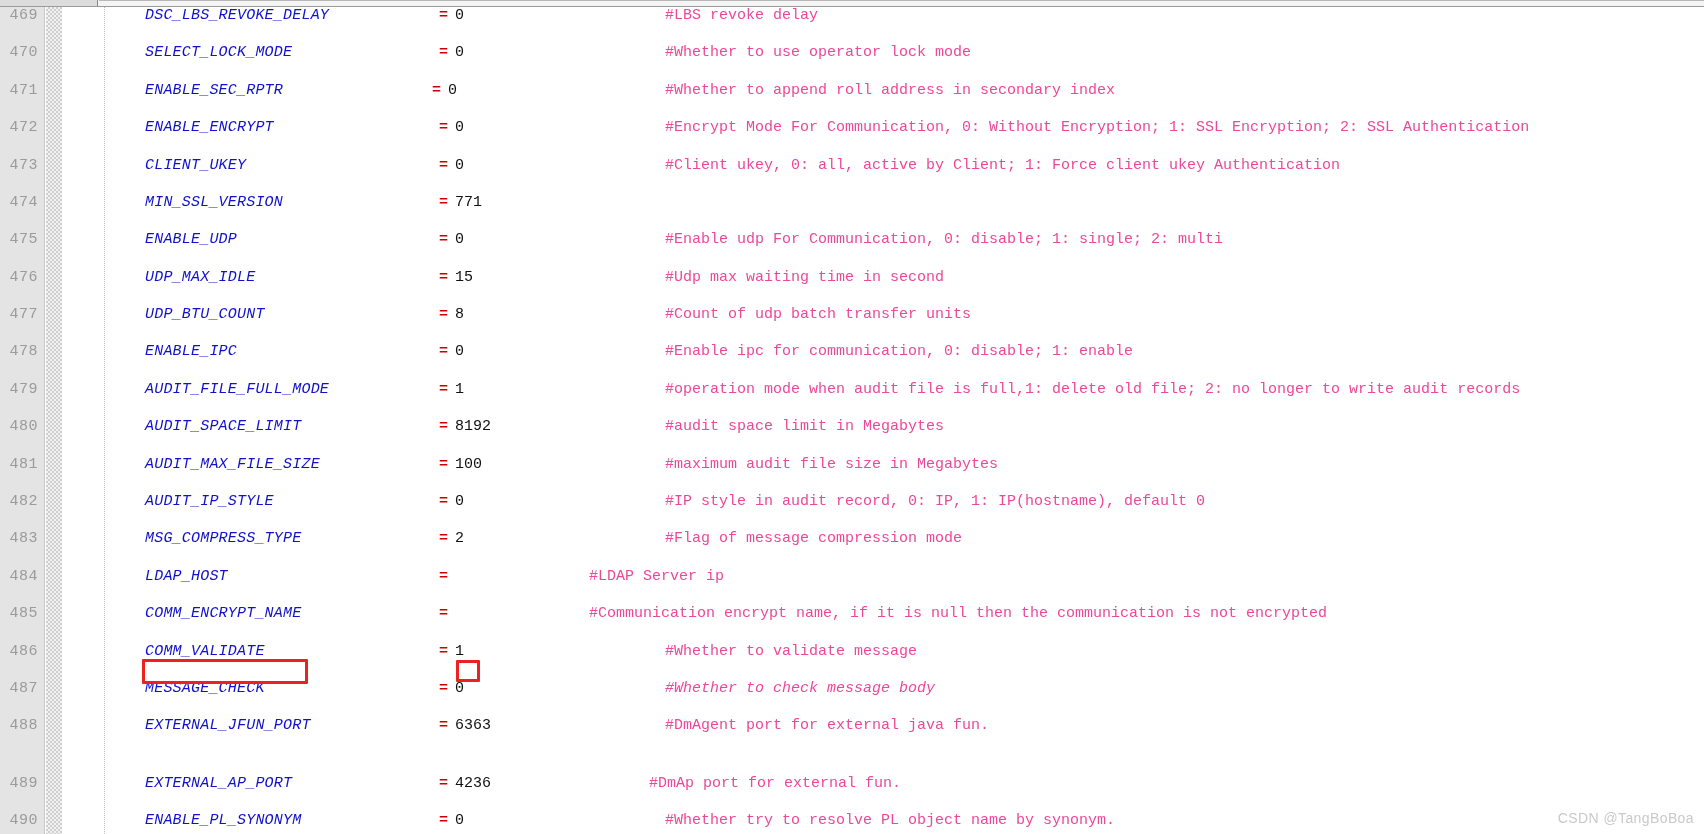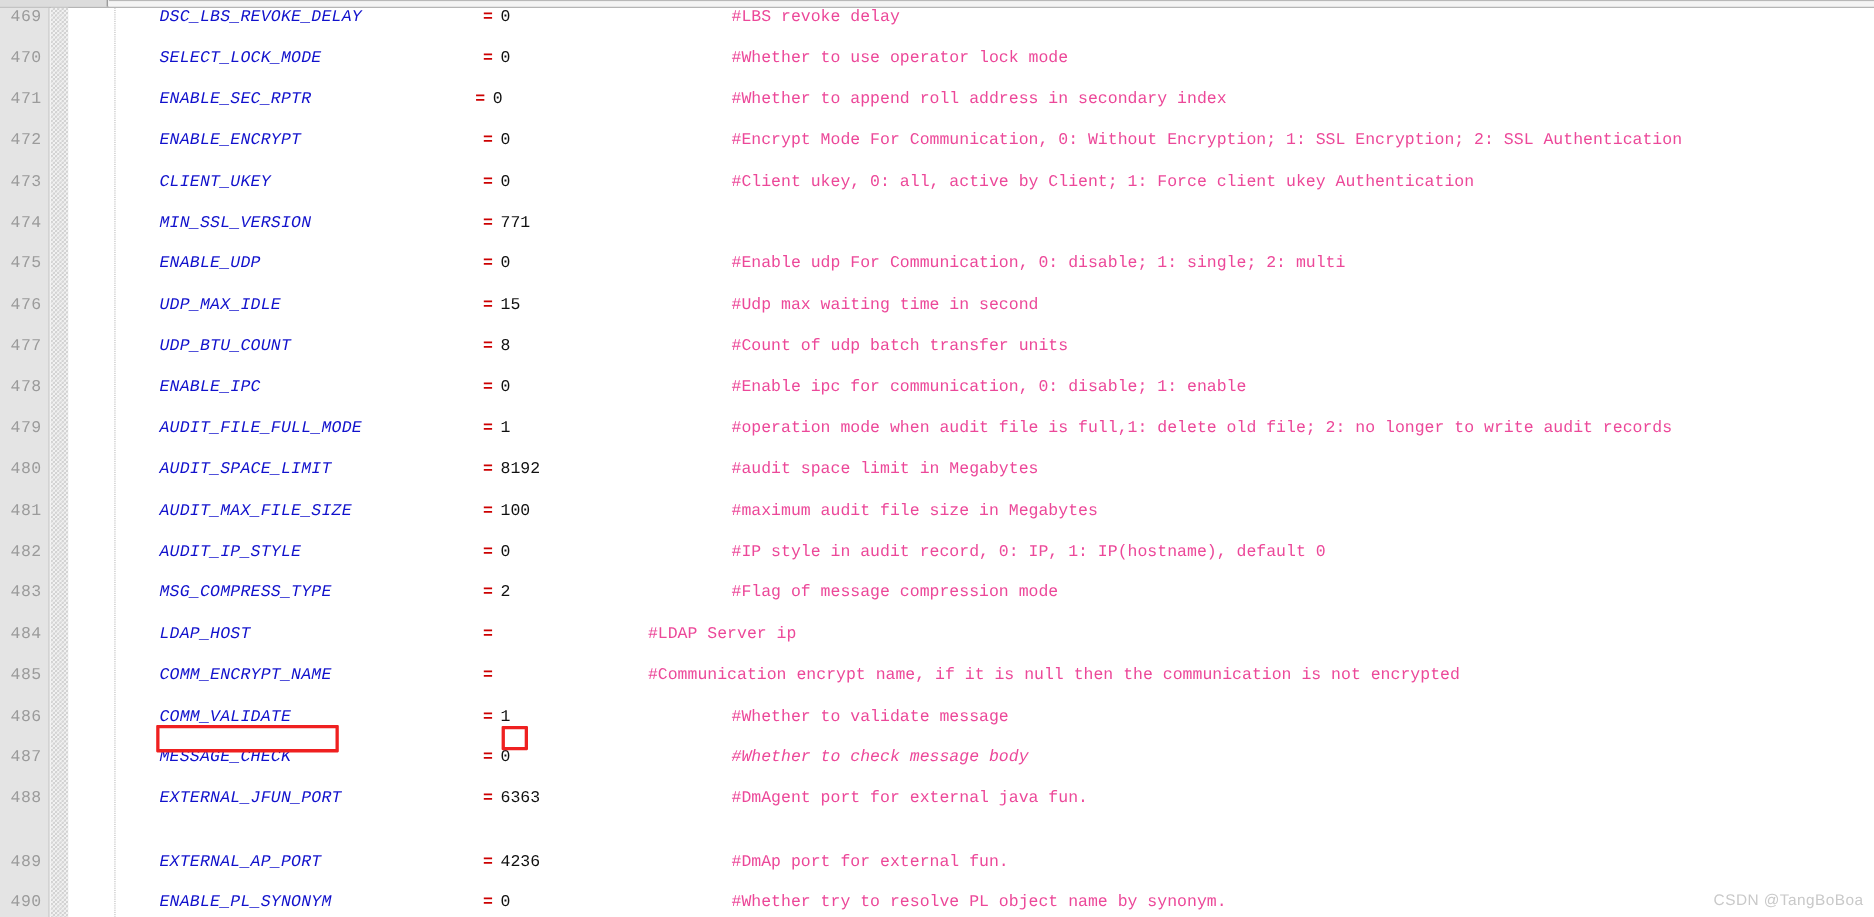--- a/index.html
+++ b/index.html
@@ -105,21 +105,21 @@
       <div class="row" style="top: 187px;"><span class="lno">479</span><span class="cell kw">AUDIT_FILE_FULL_MODE</span><span class="cell eq" style="left: 439px;">=</span><span class="cell val" style="left: 455px;">1</span><span class="cell cmt" style="left: 665px;">#operation mode when audit file is full,1: delete old file; 2: no longer to write audit records</span></div>
       <div class="row" style="top: 205.7px;"><span class="lno">480</span><span class="cell kw">AUDIT_SPACE_LIMIT</span><span class="cell eq" style="left: 439px;">=</span><span class="cell val" style="left: 455px;">8192</span><span class="cell cmt" style="left: 665px;">#audit space limit in Megabytes</span></div>
       <div class="row" style="top: 224.4px;"><span class="lno">481</span><span class="cell kw">AUDIT_MAX_FILE_SIZE</span><span class="cell eq" style="left: 439px;">=</span><span class="cell val" style="left: 455px;">100</span><span class="cell cmt" style="left: 665px;">#maximum audit file size in Megabytes</span></div>
       <div class="row" style="top: 243.1px;"><span class="lno">482</span><span class="cell kw">AUDIT_IP_STYLE</span><span class="cell eq" style="left: 439px;">=</span><span class="cell val" style="left: 455px;">0</span><span class="cell cmt" style="left: 665px;">#IP style in audit record, 0: IP, 1: IP(hostname), default 0</span></div>
       <div class="row" style="top: 261.8px;"><span class="lno">483</span><span class="cell kw">MSG_COMPRESS_TYPE</span><span class="cell eq" style="left: 439px;">=</span><span class="cell val" style="left: 455px;">2</span><span class="cell cmt" style="left: 665px;">#Flag of message compression mode</span></div>
       <div class="row" style="top: 280.5px;"><span class="lno">484</span><span class="cell kw">LDAP_HOST</span><span class="cell eq" style="left: 439px;">=</span><span class="cell cmt" style="left: 589px;">#LDAP Server ip</span></div>
       <div class="row" style="top: 299.2px;"><span class="lno">485</span><span class="cell kw">COMM_ENCRYPT_NAME</span><span class="cell eq" style="left: 439px;">=</span><span class="cell cmt" style="left: 589px;">#Communication encrypt name, if it is null then the communication is not encrypted</span></div>
       <div class="row" style="top: 317.9px;"><span class="lno">486</span><span class="cell kw">COMM_VALIDATE</span><span class="cell eq" style="left: 439px;">=</span><span class="cell val" style="left: 455px;">1</span><span class="cell cmt" style="left: 665px;">#Whether to validate message</span></div>
       <div class="row" style="top: 336.6px;"><span class="lno">487</span><span class="cell kw">MESSAGE_CHECK</span><span class="cell eq" style="left: 439px;">=</span><span class="cell val" style="left: 455px;">0</span><span class="cell cmt" style="left: 665px; font-style: italic;">#Whether to check message body</span></div>
       <div class="row" style="top: 355.3px;"><span class="lno">488</span><span class="cell kw">EXTERNAL_JFUN_PORT</span><span class="cell eq" style="left: 439px;">=</span><span class="cell val" style="left: 455px;">6363</span><span class="cell cmt" style="left: 665px;">#DmAgent port for external java fun.</span></div>
-      <div class="row" style="top: 374px; margin-top: 20px;"><span class="lno">489</span><span class="cell kw">EXTERNAL_AP_PORT</span><span class="cell eq" style="left: 439px;">=</span><span class="cell val" style="left: 455px;">4236</span><span class="cell cmt" style="left: 665px; text-align: center;">#DmAp port for external fun.</span></div>
+      <div class="row" style="top: 374px; margin-top: 20px;"><span class="lno">489</span><span class="cell kw">EXTERNAL_AP_PORT</span><span class="cell eq" style="left: 439px;">=</span><span class="cell val" style="left: 455px;">4236</span><span class="cell cmt" style="left: 649px; text-align: center;">#DmAp port for external fun.</span></div>
       <div class="row" style="top: 392.7px;"><span class="lno">490</span><span class="cell kw">ENABLE_PL_SYNONYM</span><span class="cell eq" style="left: 439px;">=</span><span class="cell val" style="left: 455px;">0</span><span class="cell cmt" style="left: 665px;">#Whether try to resolve PL object name by synonym.</span></div>
       <div class="row" style="top: 411.4px;"><span class="lno">491</span><span class="cell kw">FORCE_CERTIFICATE_ENCRYPTION</span><span class="cell eq" style="left: 439px;">=</span><span class="cell val" style="left: 455px;">0</span><span class="cell cmt" style="left: 665px;">#Whether to encrypt login user name and password use certificate</span></div>
     </div>
 
   <div class="watermark">CSDN @TangBoBoa</div>
 <div class="redbox" style="left: 142px; top: 658.5px; width: 166px; height: 25px;"></div>
     <div class="redbox" style="left: 456px; top: 659.5px; width: 24px; height: 22px;"></div>
   </div>
 
 </body></html>

